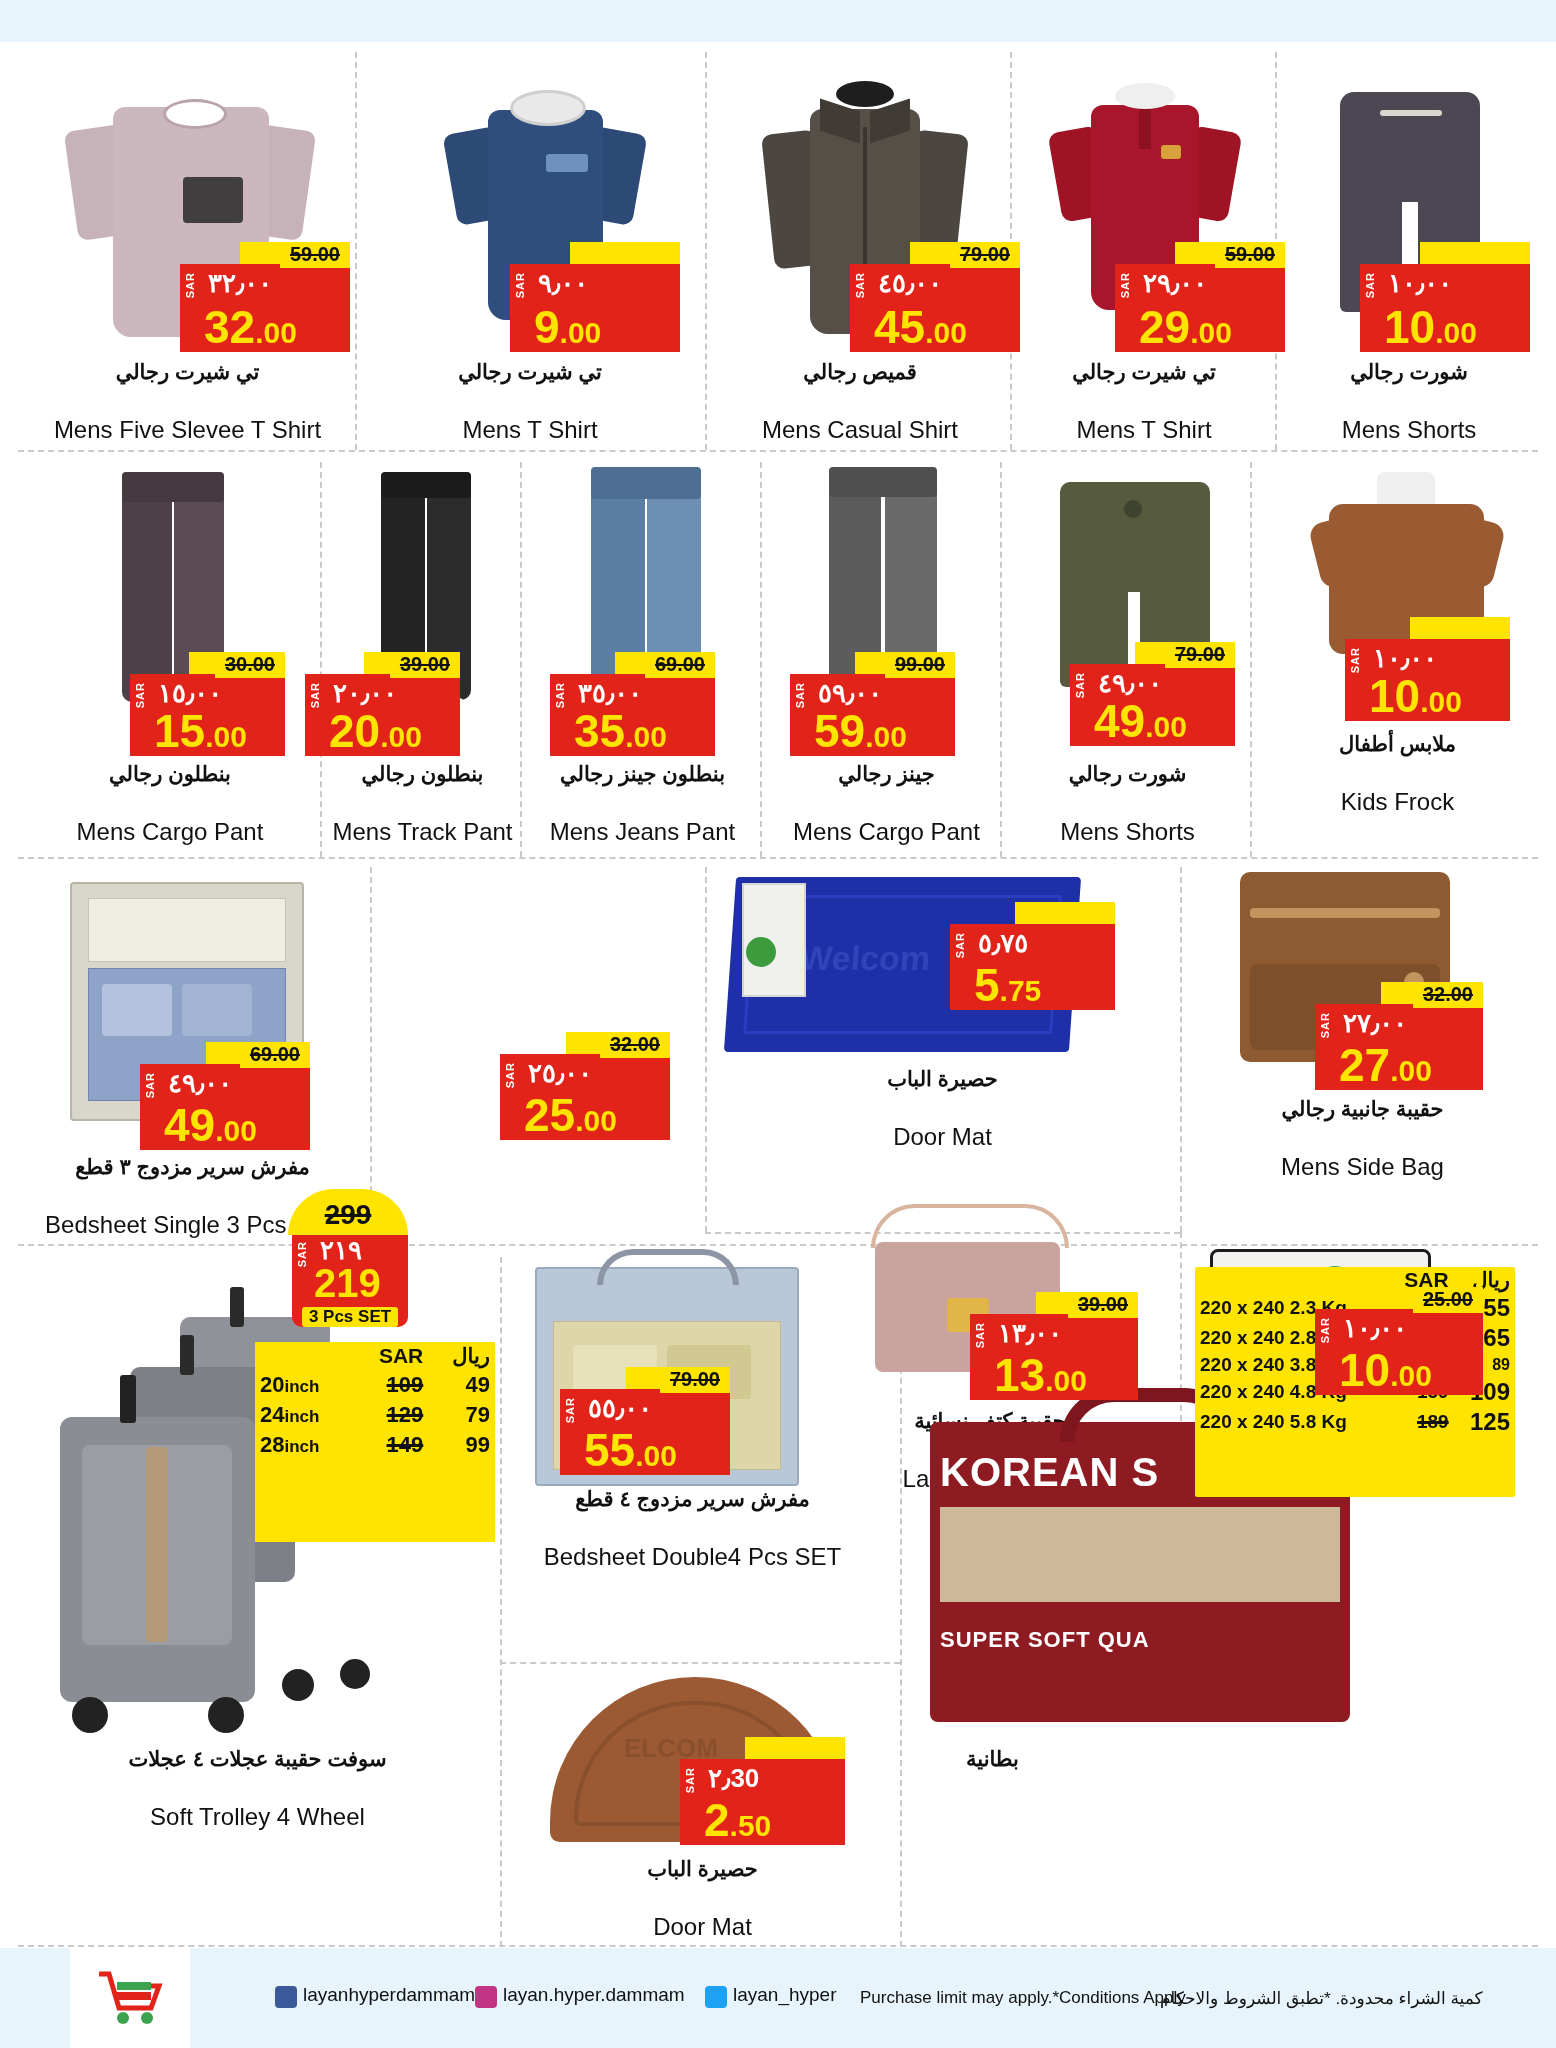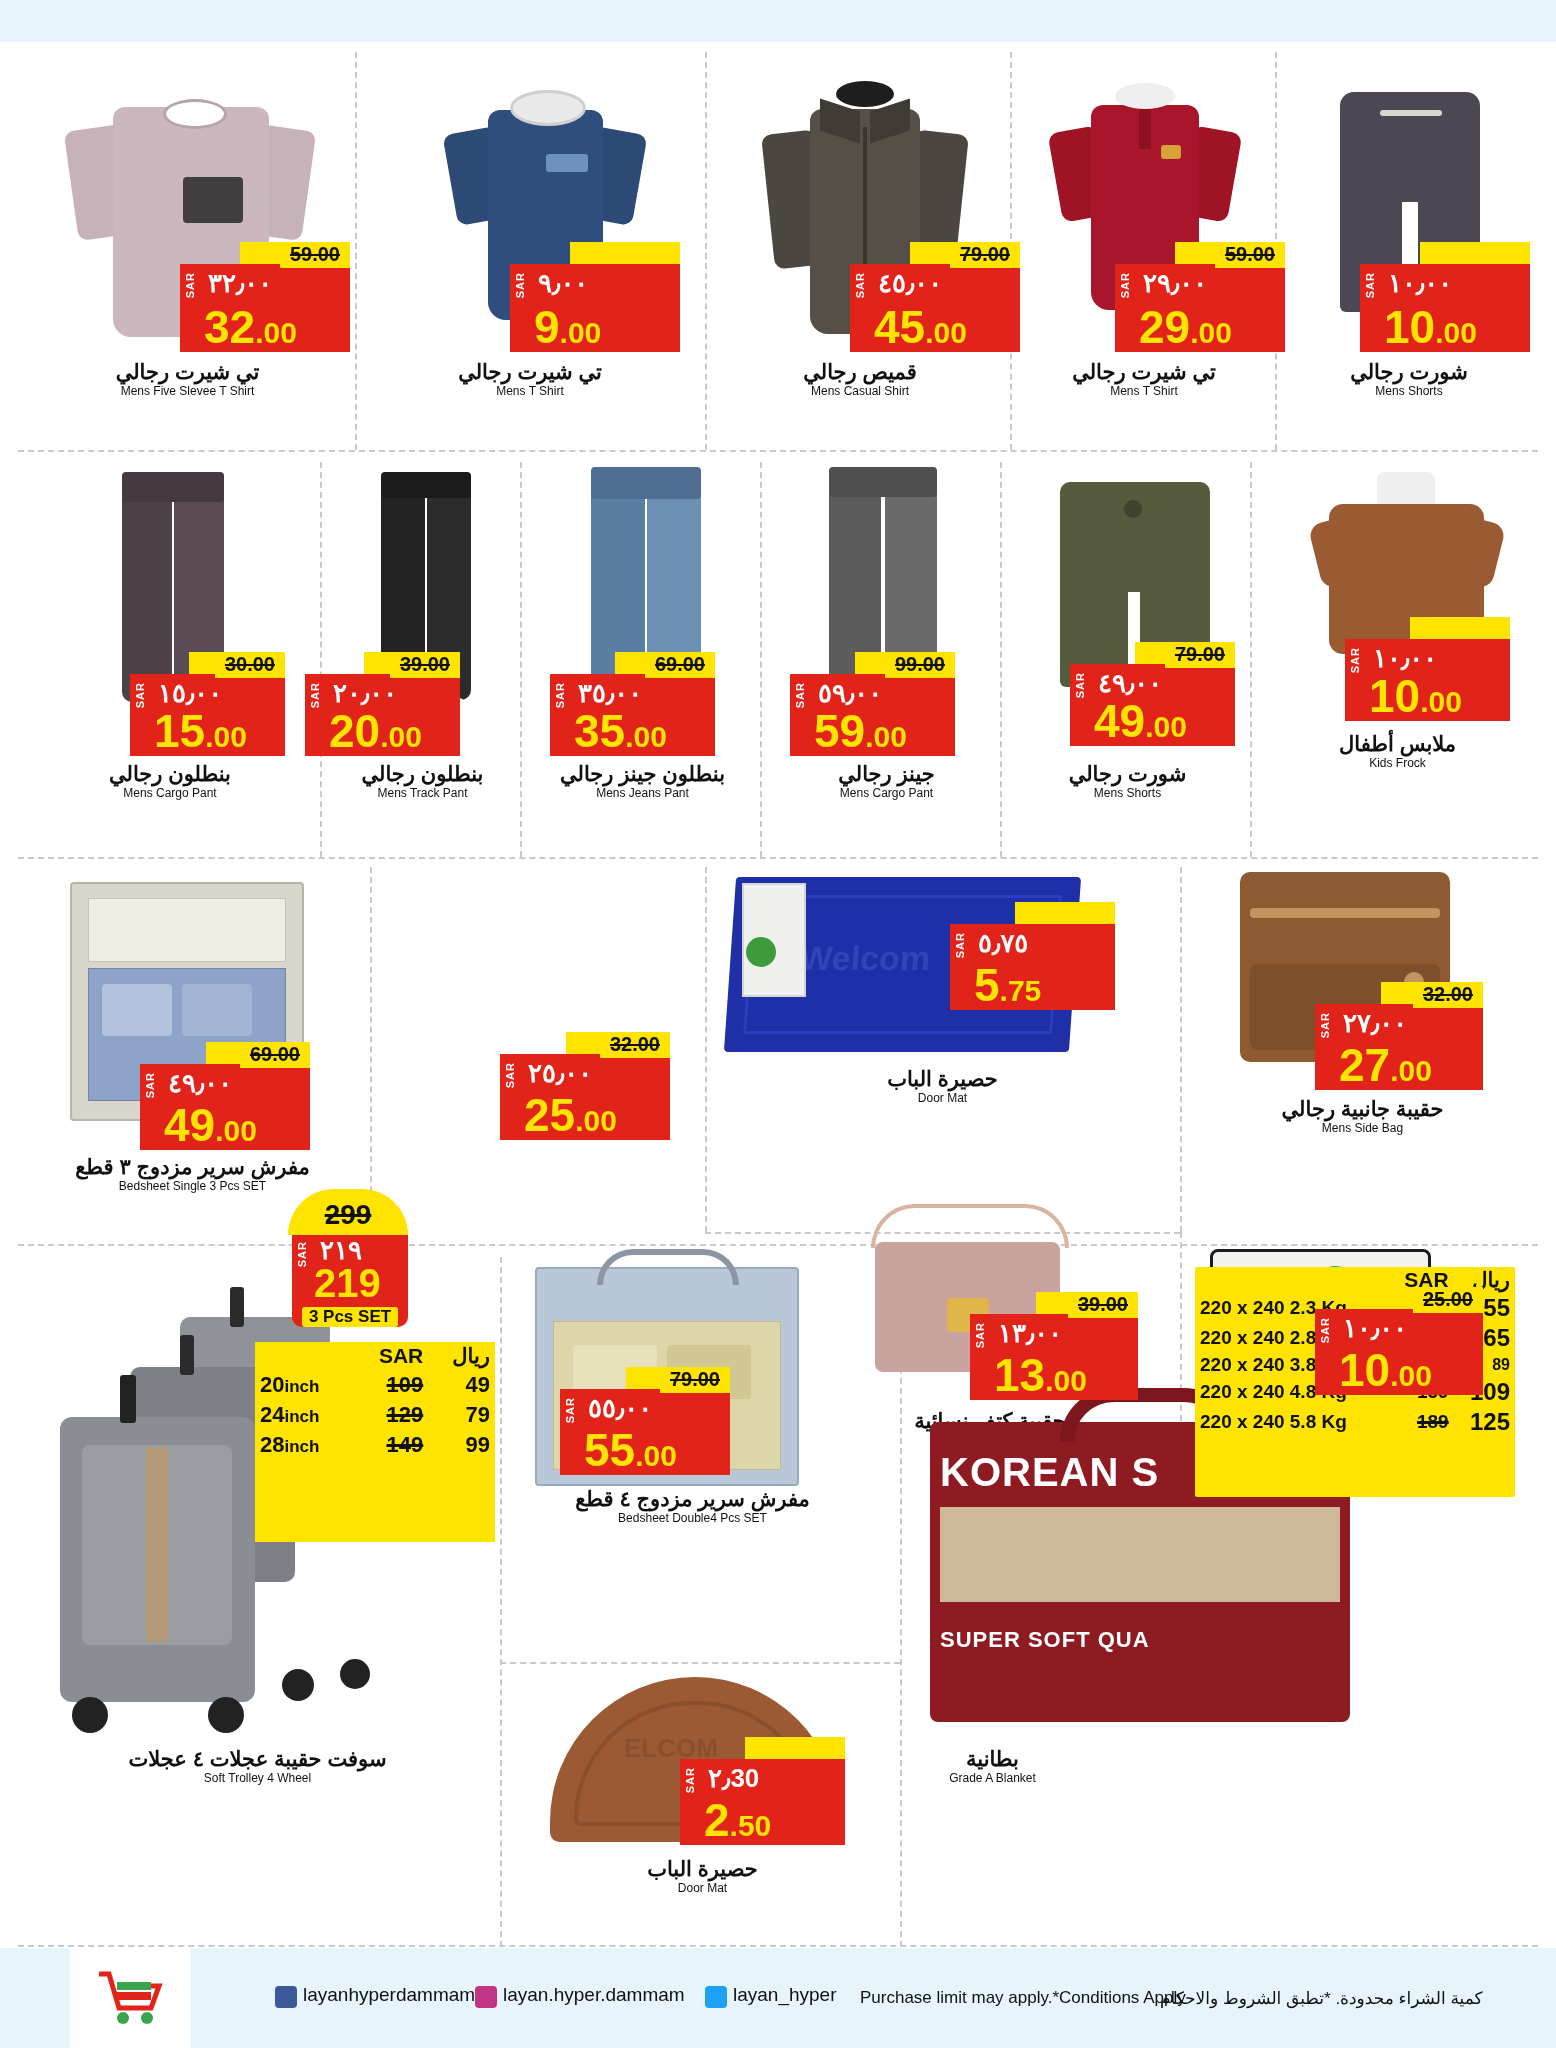--- a/index.html
+++ b/index.html
@@ -14,21 +14,21 @@
   .sheet { position:absolute; left:0; top:42px; width:1556px; height:1906px; }
 
   
   .hline { position:absolute; border-top:2px dashed #c9c9c9; }
   .vline { position:absolute; border-left:2px dashed #c9c9c9; }
 
   .cell { position:absolute; }
 
   .cap { position:absolute; text-align:center; width:100%; }
   .cap .ar { font-size:21px; font-weight:bold; color:#111; line-height:1.15; direction:rtl; }
-  .cap .en { font-size:12px; color:#111; line-height:1.2; }
+  .cap .en { font-size:24px; color:#111; line-height:1.2;margin-top:32px; }
 
   
   .tag { position:absolute; }
   .tag .old {
     position:absolute; right:0; top:0;
     background:#ffe400; color:#111;
     font-size:20px; font-weight:bold;
     padding:1px 10px 2px 10px;
     text-decoration:line-through;
     text-decoration-thickness:2px;
@@ -644,21 +644,20 @@
           <td>220 x 240 5.8 Kg</td>
           <td class="strike" style="text-align:right;">189</td>
           <td style="text-align:right;font-size:24px;">125</td>
         </tr>
       </tbody>
         </table>
     </div>
 
     <div class="cap" style="left:-230px;top:490px;width:635px;">
       <div class="ar">بطانية</div>
-      <div class="en">Grade A Blanket</div>
     </div>
   </div>
 
 </div>
 
 <div class="footer">
   <div style="position:absolute;left:70px;top:0;width:120px;height:100px;background:#ffffff;"></div>
   <div class="cartlogo">
     <svg width="70" height="62" viewBox="0 0 70 62">
       <path d="M4 8 h10 l10 34 h32 l8 -22 h-40" fill="none" stroke="#e2231a" stroke-width="5"></path>

